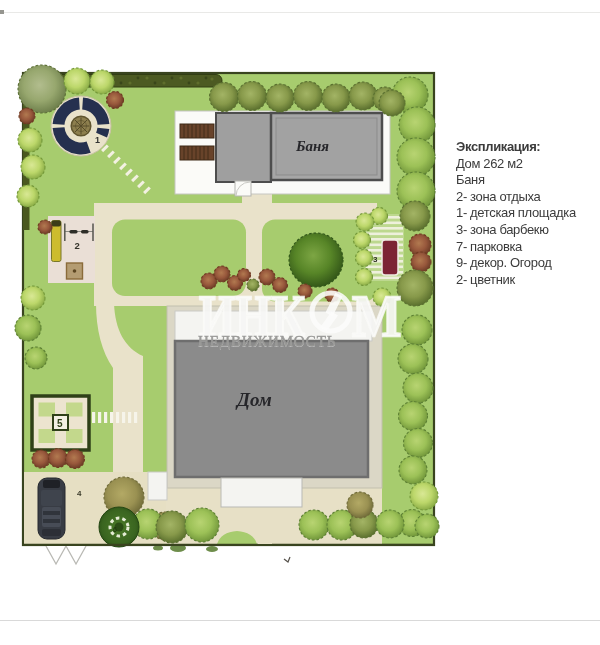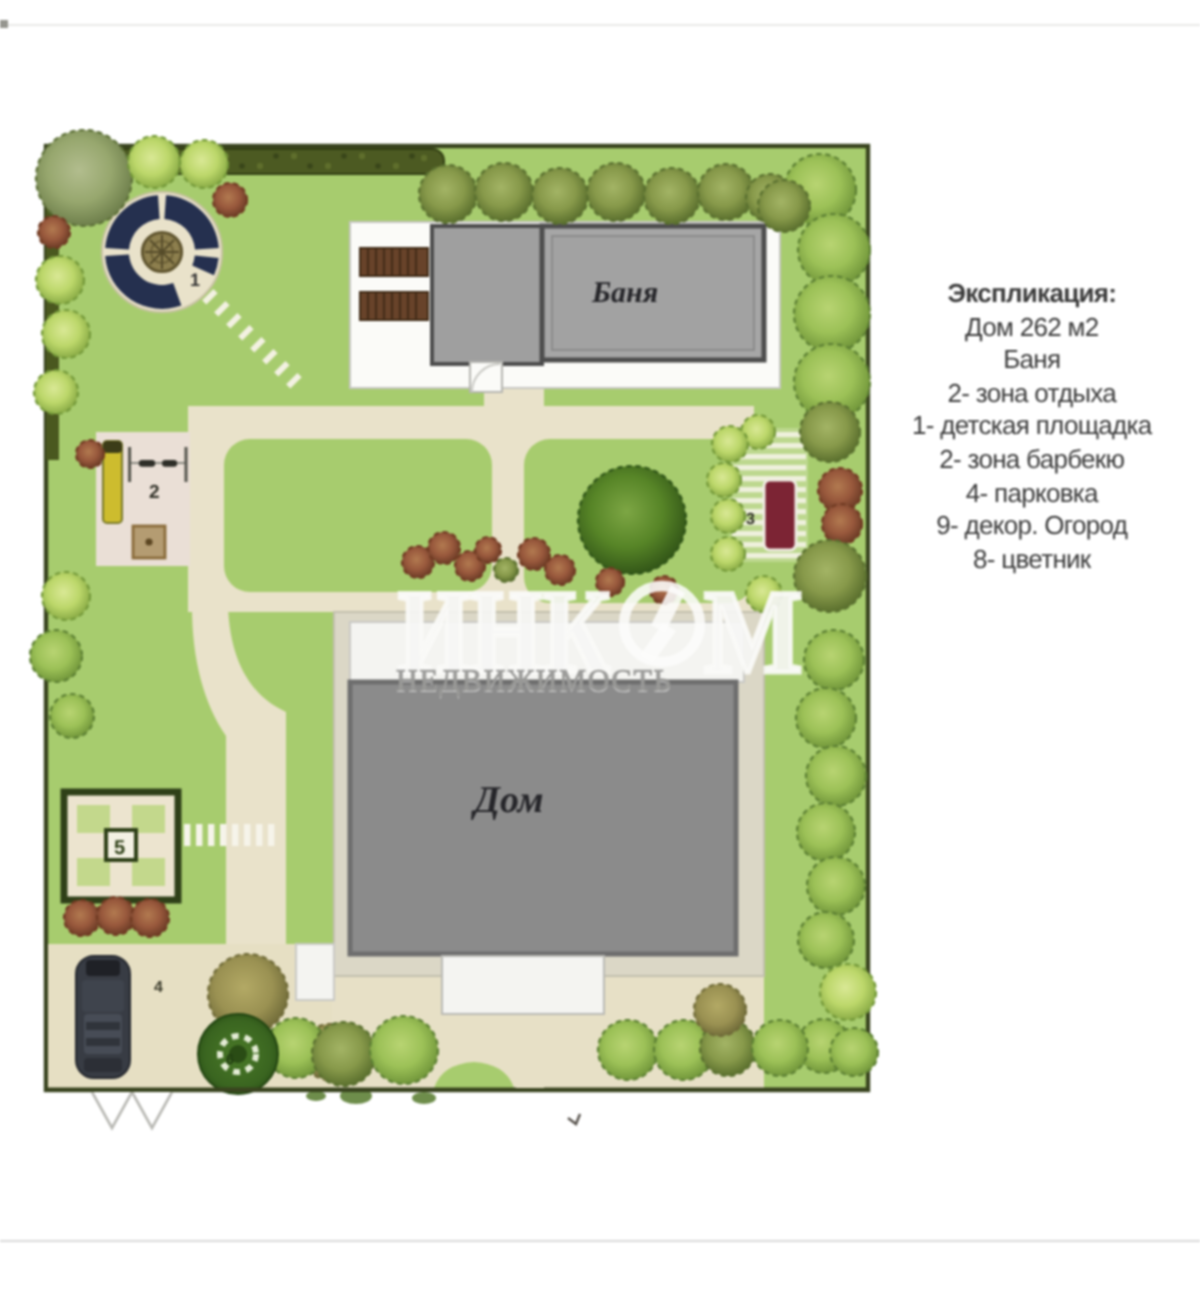--- a/index.html
+++ b/index.html
@@ -1,19 +1,19 @@
 <!DOCTYPE html>
 <html><head>
 <meta charset="utf-8">
 <style>
   html,body{margin:0;padding:0;}
   #page{position:relative;width:600px;height:645px;background:#ffffff;overflow:hidden;filter:blur(0.4px);
         font-family:"Liberation Sans",sans-serif;}
   .hr{position:absolute;left:0;width:600px;height:1px;}
-  #legend{position:absolute;left:456px;top:139px;font-size:13px;letter-spacing:-0.35px;line-height:16.6px;color:#3b3b3b;white-space:nowrap;text-align:center;}
+  #legend{position:absolute;left:456px;top:139px;font-size:13px;letter-spacing:-0.35px;line-height:16.6px;color:#3b3b3b;white-space:nowrap;}
   #legend .b{font-weight:bold;}
   .wmA{position:absolute;font-family:"Liberation Serif",serif;font-weight:bold;font-size:60px;
        color:rgba(252,252,250,0.88);transform-origin:0 0;line-height:1;
        -webkit-text-stroke:2.4px rgba(250,250,248,0.88);
        text-shadow:0 0 1px rgba(130,130,130,0.3);}
   #wm2{position:absolute;left:198px;top:334px;font-family:"Liberation Serif",serif;
        font-weight:normal;font-size:15px;color:rgba(150,150,148,0.92);letter-spacing:0.9px;
        -webkit-text-stroke:0.5px rgba(150,150,148,0.92);
        text-shadow:0 1px 0 rgba(255,255,255,0.5);line-height:1;}
 </style>
@@ -358,18 +358,18 @@
     <path d="M24.5,23.5 L31,27.5 L19.5,43.5 L13,39.5 Z" fill="rgba(252,252,250,0.88)"></path>
   </svg>
   <div id="wm2">НЕДВИЖИМОСТЬ</div>
 
   <div id="legend">
     <div class="b">Экспликация:</div>
     <div>Дом 262 м2</div>
     <div>Баня</div>
     <div>2- зона отдыха</div>
     <div>1- детская площадка</div>
-    <div>2- зона барбекю</div>
-    <div>4- парковка</div>
+    <div>3- зона барбекю</div>
+    <div>7- парковка</div>
     <div>9- декор. Огород</div>
-    <div>8- цветник</div>
+    <div>2- цветник</div>
   </div>
 </div>
 
 </body></html>

